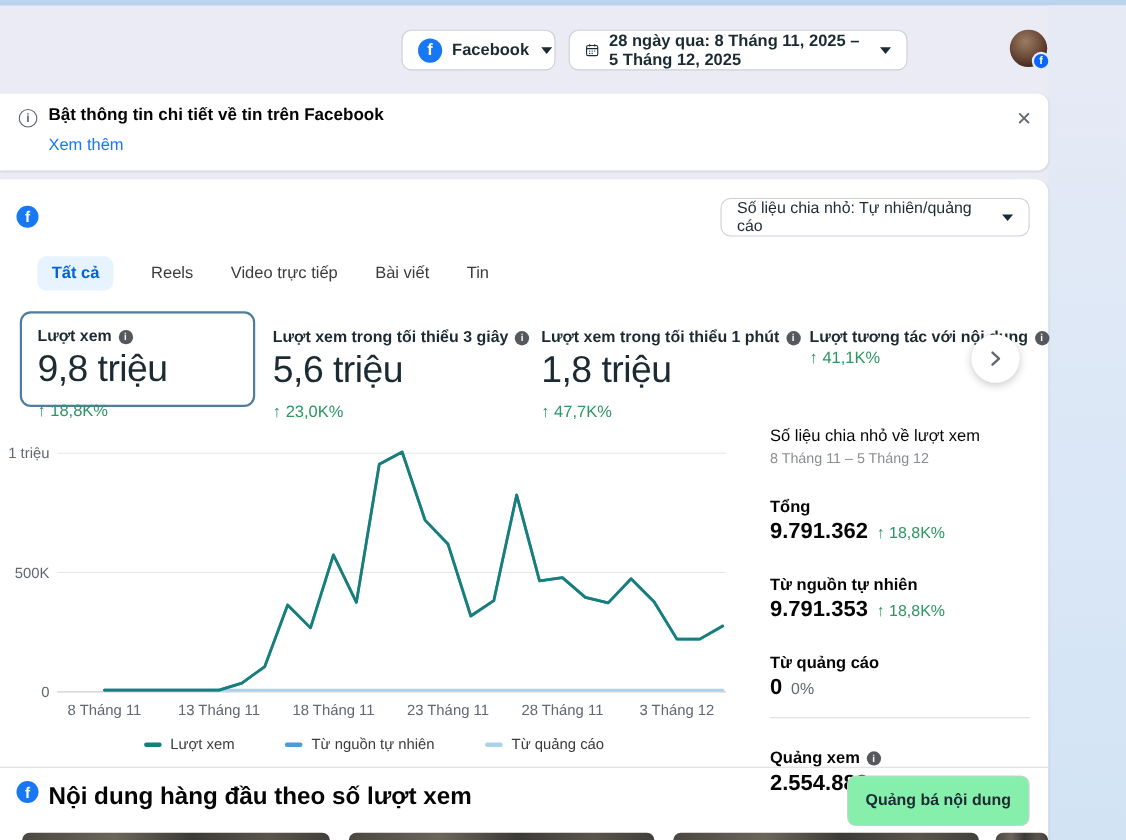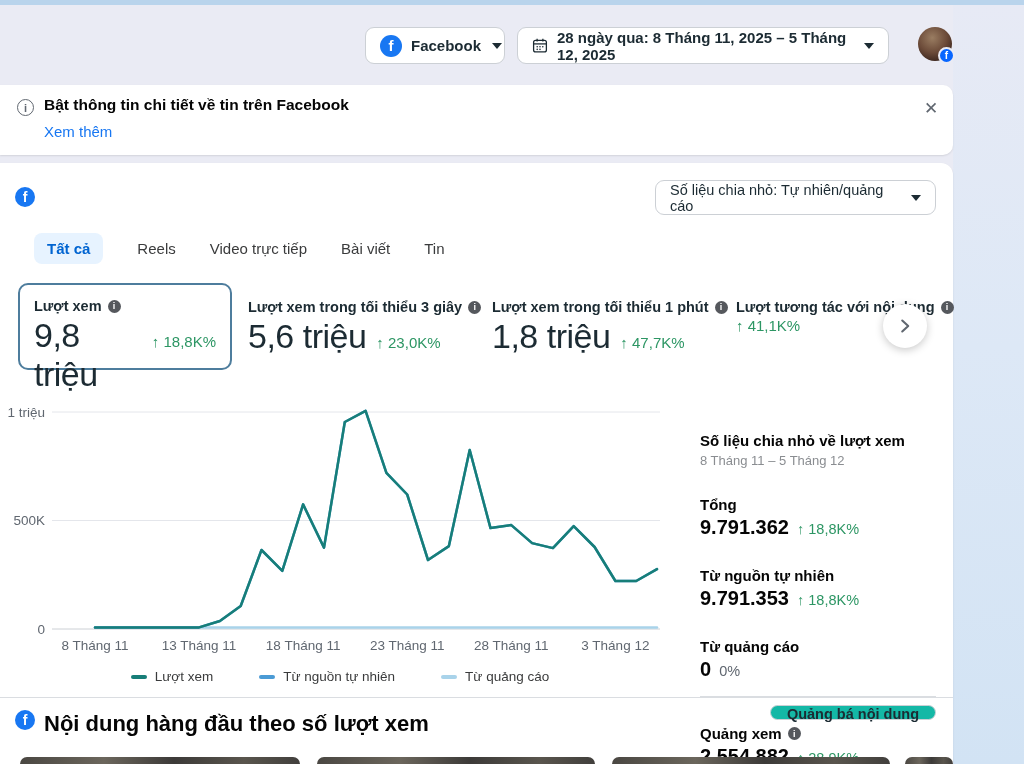--- a/index.html
+++ b/index.html
@@ -51,71 +51,71 @@
 
   .tabs { position:absolute; left:18px; top:70px; display:flex; align-items:center; gap:34px;padding-left:16px; }
   .tab { border:none; background:none; font-family:inherit; font-size:15px; color:#3a3b3c; cursor:pointer; padding:7px 0; }
   .tab.selected { background:#e7f3ff; color:#0064d1; font-weight:700; padding:7px 13px; border-radius:8px; }
 
   .metrics { position:absolute; left:0; top:120px; width:953px; height:88px; }
   .metric-card { position:absolute; top:2px; height:84px; cursor:pointer; }
   .metric-card.selected { top:0; height:87px; border:2px solid #4e7d9d; border-radius:10px; padding:13px 14px; }
   .metric-card .m-label { font-size:14.5px; font-weight:700; color:#1c2b33; white-space:nowrap; display:flex; align-items:center; gap:6px; margin-top:14px; }
   .metric-card.selected .m-label { margin-top:0; }
-  .metric-card .m-value-row { display:flex; align-items:baseline; gap:10px; margin-top:2px; }
+  .metric-card .m-value-row { display:flex; align-items:baseline; gap:10px; margin-top:2px;flex-direction:column; }
   .metric-card .m-value { font-size:34px; font-weight:300; color:#1c2b33; letter-spacing:-0.5px; line-height:1.15; }
   .delta { color:#2d9664; font-size:15px; font-weight:400; white-space:nowrap; }
   .info-dot { display:inline-flex; width:13px; height:13px; border-radius:50%; background:#55585d; color:#fff;
     font-size:9px; font-weight:700; align-items:center; justify-content:center; font-style:normal; flex:0 0 auto; }
   .next-btn { position:absolute; left:883px; top:141px; width:44px; height:44px; border-radius:50%; background:#fff;
     box-shadow:0 2px 8px rgba(0,0,0,.22); border:none; cursor:pointer; display:flex; align-items:center; justify-content:center; }
 
   .chart-svg { position:absolute; left:0; top:225px; }
   .chart-svg text { font-family:"Liberation Sans", sans-serif; font-size:13.5px; fill:#606770; }
   .legend { position:absolute; left:0; top:506px; width:680px; display:flex; justify-content:center; gap:46px; }
   .legend-item { display:flex; align-items:center; gap:8px; font-size:13.5px; color:#3a3b3c; }
   .legend-dash { width:16px; height:4px; border-radius:2px; }
 
   
   .stats { position:absolute; left:700px; top:225px; width:236px; }
-  .stats-title { font-size:15px; font-weight:700;margin-top:44px; }
+  .stats-title { font-size:15px; font-weight:400; }
   .stats-subtitle { font-size:13px; color:#8a8d91; margin-top:4px; }
   .stat-group { margin-top:28px; }
   .stat-label { font-size:15px; font-weight:700; display:flex; align-items:center; gap:6px; }
   .stat-value-row { display:flex; align-items:baseline; gap:8px; margin-top:3px; }
   .stat-value { font-size:20px; font-weight:700; color:#050505; }
   .stat-delta { font-size:14.5px; }
   .stat-delta.pos { color:#2d9664; }
   .stat-delta.neutral { color:#606770; }
   .stats-divider { border-top:1px solid #dadde1; margin-top:15px; }
 
   
   .bottom { position:absolute; left:0; top:534px; width:953px; height:67px; border-top:1px solid #dadde1; }
   .bottom-fb { position:absolute; left:15px; top:12px; }
   .bottom-title { position:absolute; left:44px; top:13px; font-size:22px; font-weight:700; }
   .bottom-buttons { position:absolute; right:17px; top:7px; display:flex; gap:10px; }
-  .btn { height:15px; background:#14b8a6; border:1px solid #ccd0d5; border-radius:8px; padding:0 16px;
+  .btn { height:46px; background:#86efac; border:1px solid #ccd0d5; border-radius:8px; padding:0 16px;
     font-family:inherit; font-size:14.5px; font-weight:600; color:#1c2b33; cursor:pointer; }
   .thumbs { position:absolute; left:0; top:594px; width:953px; height:7px; }
   .thumb { position:absolute; top:0; height:10px; border-radius:7px 7px 0 0;
     background:linear-gradient(90deg,#4a4742,#6b665c 30%,#3c3a38 55%,#59554d 80%,#413f3c); cursor:pointer; }
 </style>
 </head>
 <body>
 
 <div id="screen">
   <div class="top-strip"></div>
   <div class="right-strip"></div>
 
   <div class="pill" style="left:365px; top:27px; width:140px;">
     <span class="fb-circle">f</span>
     <span>Facebook</span>
     <span class="caret"></span>
   </div>
-  <div class="pill" style="left:517px; top:27px; width:372px; justify-content:space-between;">
+  <div class="pill" style="left:517px; top:27px; width:308px; justify-content:space-between;">
     <span style="display:flex; align-items:center; gap:9px;">
       <svg width="19" height="19" viewBox="0 0 20 20">
         <rect x="2" y="3.5" width="16" height="14.5" rx="2.5" fill="none" stroke="#1c2b33" stroke-width="1.6"></rect>
         <line x1="2" y1="8" x2="18" y2="8" stroke="#1c2b33" stroke-width="1.6"></line>
         <line x1="6.4" y1="1.6" x2="6.4" y2="5" stroke="#1c2b33" stroke-width="1.6"></line>
         <line x1="13.6" y1="1.6" x2="13.6" y2="5" stroke="#1c2b33" stroke-width="1.6"></line>
         <circle cx="6.5" cy="11.5" r="1" fill="#1c2b33"></circle>
           <circle cx="10" cy="11.5" r="1" fill="#1c2b33"></circle>
           <circle cx="13.5" cy="11.5" r="1" fill="#1c2b33"></circle>
         <circle cx="6.5" cy="14.8" r="1" fill="#1c2b33"></circle>

